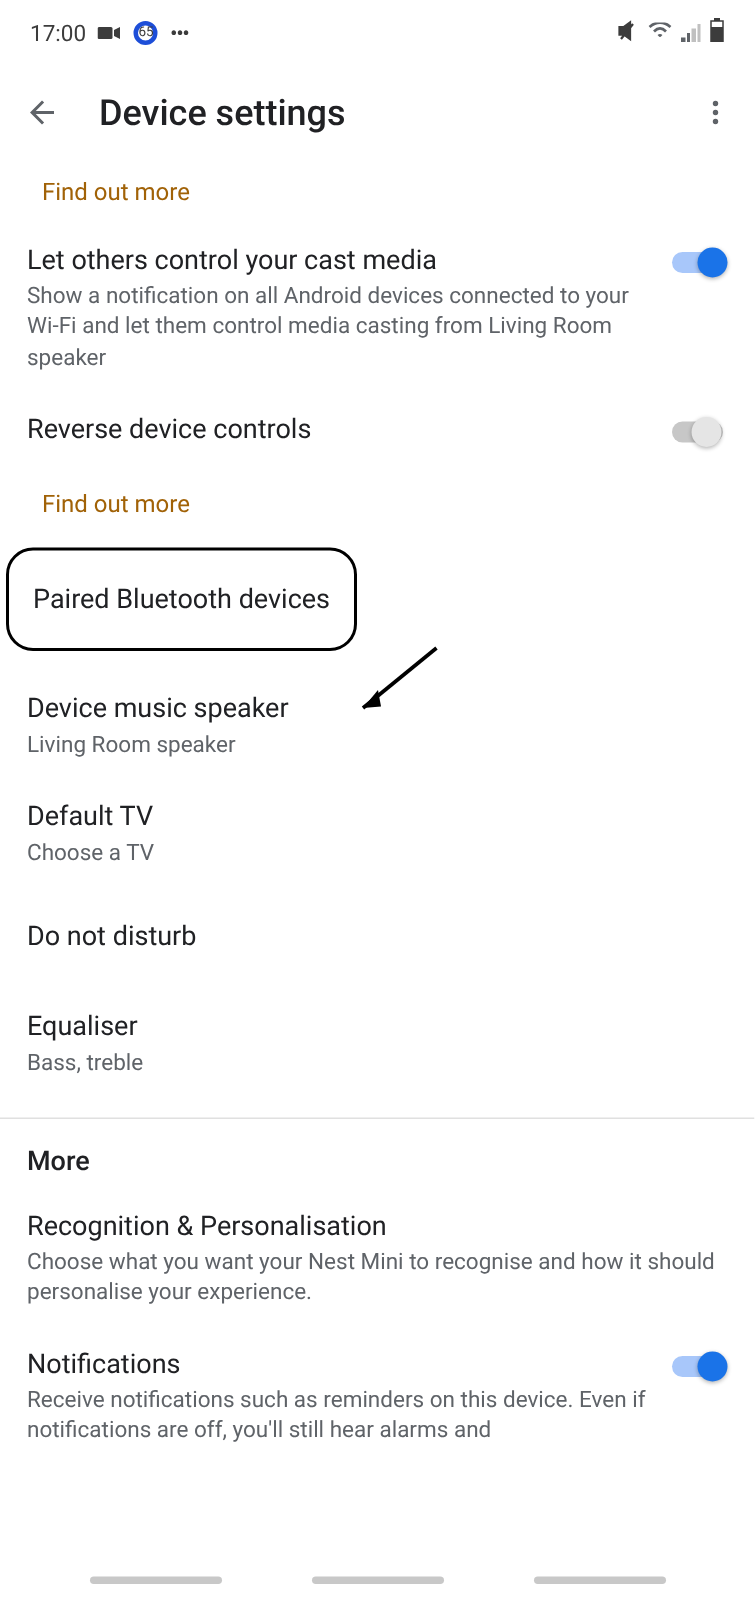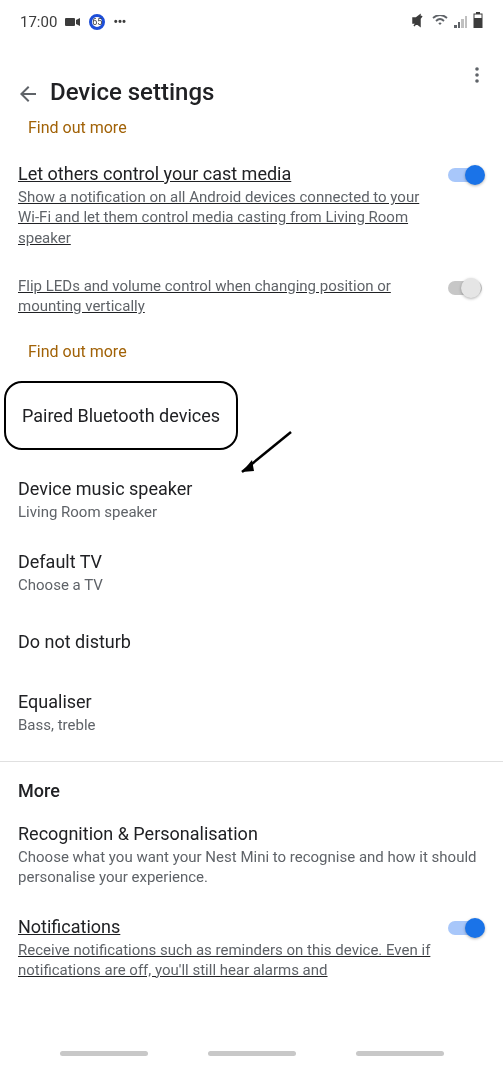--- a/index.html
+++ b/index.html
@@ -19,23 +19,23 @@
       justify-content: space-between;
       padding: 0 20px;
       font-size: 15px;
       color: #3c3c3c;
     }
     .status-left { display: flex; align-items: center; gap: 8px; }
     .status-right { display: flex; align-items: center; gap: 6px; }
     .header {
       height: 62px;
       display: flex;
-      align-items: flex-end;
+      align-items: center;
       padding: 0 16px;
-      gap: 10px;
+      gap: 26px;
       position: relative;
     }
     .back-arrow { width: 24px; height: 24px; display: flex; align-items: center; justify-content: center; }
     .title {
       font-size: 24px;
       font-weight: 500;
       color: #202124;
     }
     .more-menu {
       position: absolute;
@@ -54,21 +54,21 @@
     }
     .setting {
       padding: 14px 18px;
     }
     .setting-row {
       display: flex;
       align-items: flex-start;
       justify-content: space-between;
       gap: 12px;
     }
-    .setting-text { flex: 1; text-decoration: underline; }
+    .setting-text { flex: 1; }
     .setting-title {
       font-size: 18px;
       color: #202124;
       margin-bottom: 3px;
       font-weight: 400;
     }
     .setting-desc {
       font-size: 15px;
       color: #5f6368;
       line-height: 1.35;
@@ -221,21 +221,21 @@
         <div class="switch-track"></div>
           <div class="switch-thumb"></div>
       </div>
     </div>
   </div>
 
   
   <div class="setting">
     <div class="setting-row">
       <div class="setting-text">
-        <div class="setting-desc">Flip LEDs and volume control when changing position or mounting vertically</div>
+        <div class="setting-title">Reverse device controls</div>
       </div>
       <div class="switch off">
         <div class="switch-track"></div>
           <div class="switch-thumb"></div>
       </div>
     </div>
   </div>
 
   <a class="link">Find out more</a>
 

